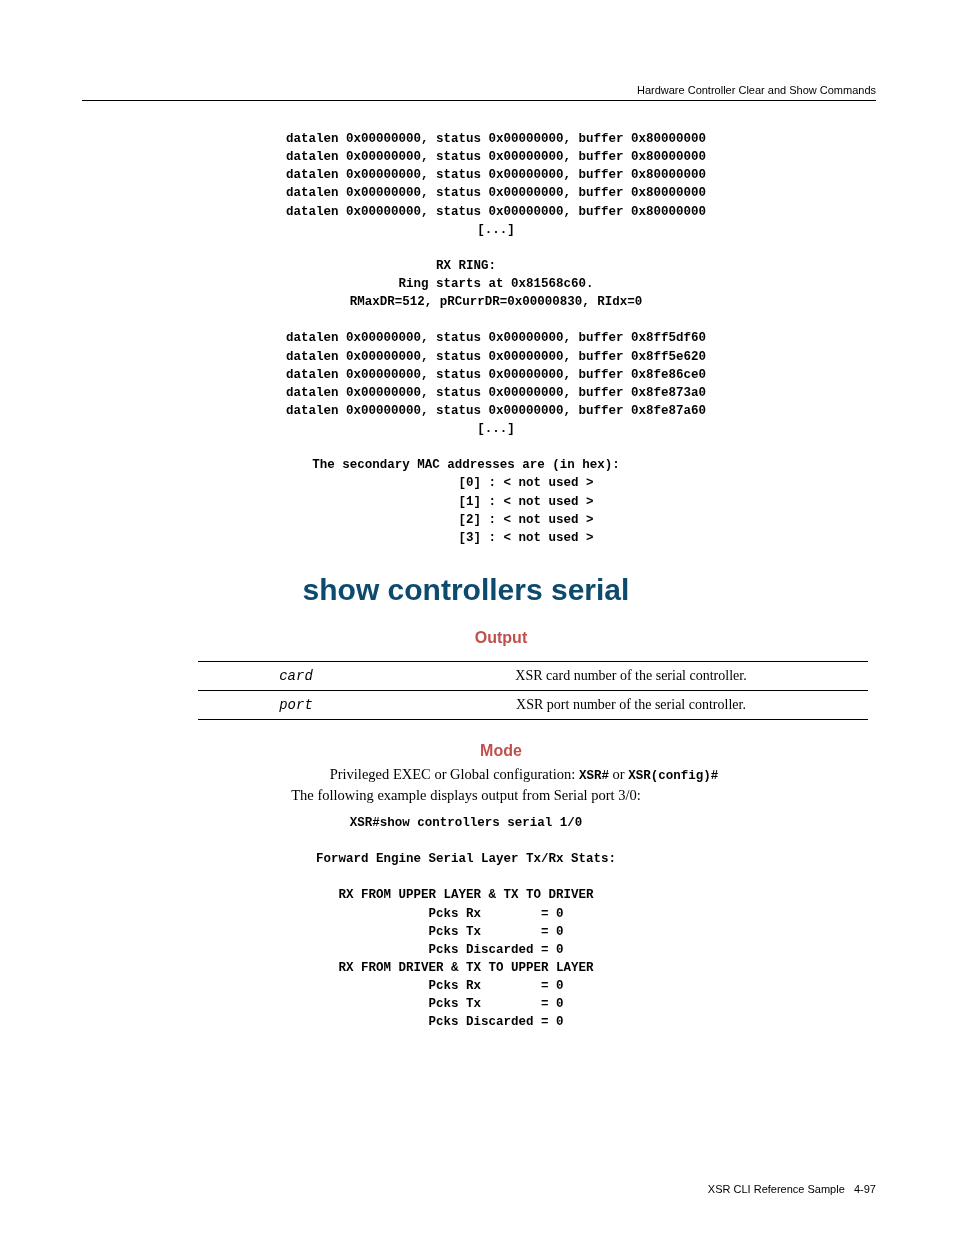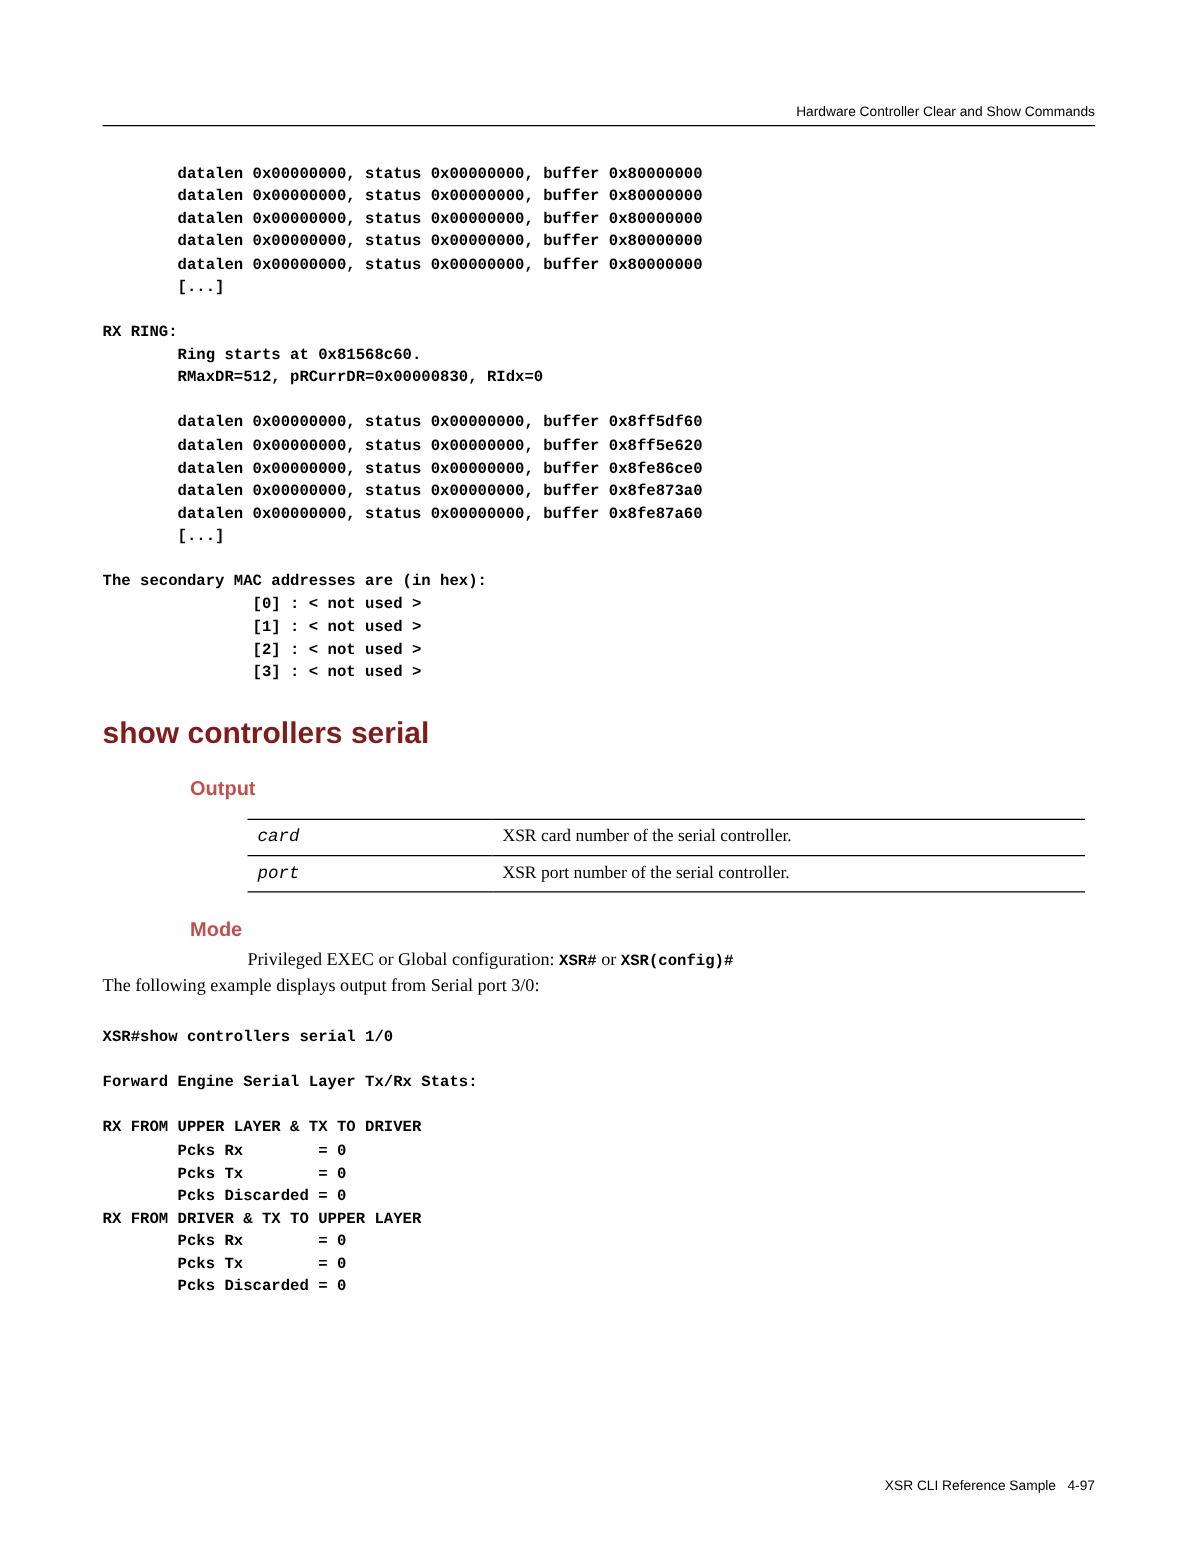--- a/index.html
+++ b/index.html
@@ -26,38 +26,39 @@
   }
   .rule {
     position: absolute;
     top: 100px;
     left: 82px;
     right: 78px;
     border-top: 1px solid #000;
   }
   .content {
     margin-top: 48px;
+    text-align: center;
   }
   pre.codeblock {
     font-family: "Courier New", Courier, monospace;
     font-weight: bold;
     font-size: 12.5px;
     line-height: 1.45;
     white-space: pre;
     margin: 0;
   }
   .indent-body {
     margin-left: 116px;
   }
   h1.section-title {
     font-family: Arial, Helvetica, sans-serif;
     font-weight: bold;
-    font-size: 24px;
+    font-size: 30px;
     margin: 26px 0 8px 0;
-    color: #7f1d1d;
+    color: #0c4a6e;
   }
   .body-text {
     font-family: Georgia, 'Times New Roman', serif;
     font-size: 14.5px;
     margin: 4px 0 0 0;
   }
   h2.subhead {
     font-family: Arial, Helvetica, sans-serif;
     font-weight: bold;
     font-size: 16px;
@@ -161,21 +162,21 @@
 
     <h2 class="subhead">Mode</h2>
 
     <div class="mode-line">
       <span>Privileged EXEC or Global configuration: </span><span class="code">XSR#</span><span>  or  </span><span class="code">XSR(config)#</span>
     </div>
 
 
     <p class="body-text indent-body">The following example displays output from Serial port 3/0:</p>
 
-    <pre class="codeblock indent-body" style="margin-top:23px">XSR#show controllers serial 1/0
+    <pre class="codeblock indent-body" style="margin-top:10px">XSR#show controllers serial 1/0
 
 Forward Engine Serial Layer Tx/Rx Stats:
 
 RX FROM UPPER LAYER &amp; TX TO DRIVER
         Pcks Rx        = 0
         Pcks Tx        = 0
         Pcks Discarded = 0
 RX FROM DRIVER &amp; TX TO UPPER LAYER
         Pcks Rx        = 0
         Pcks Tx        = 0

